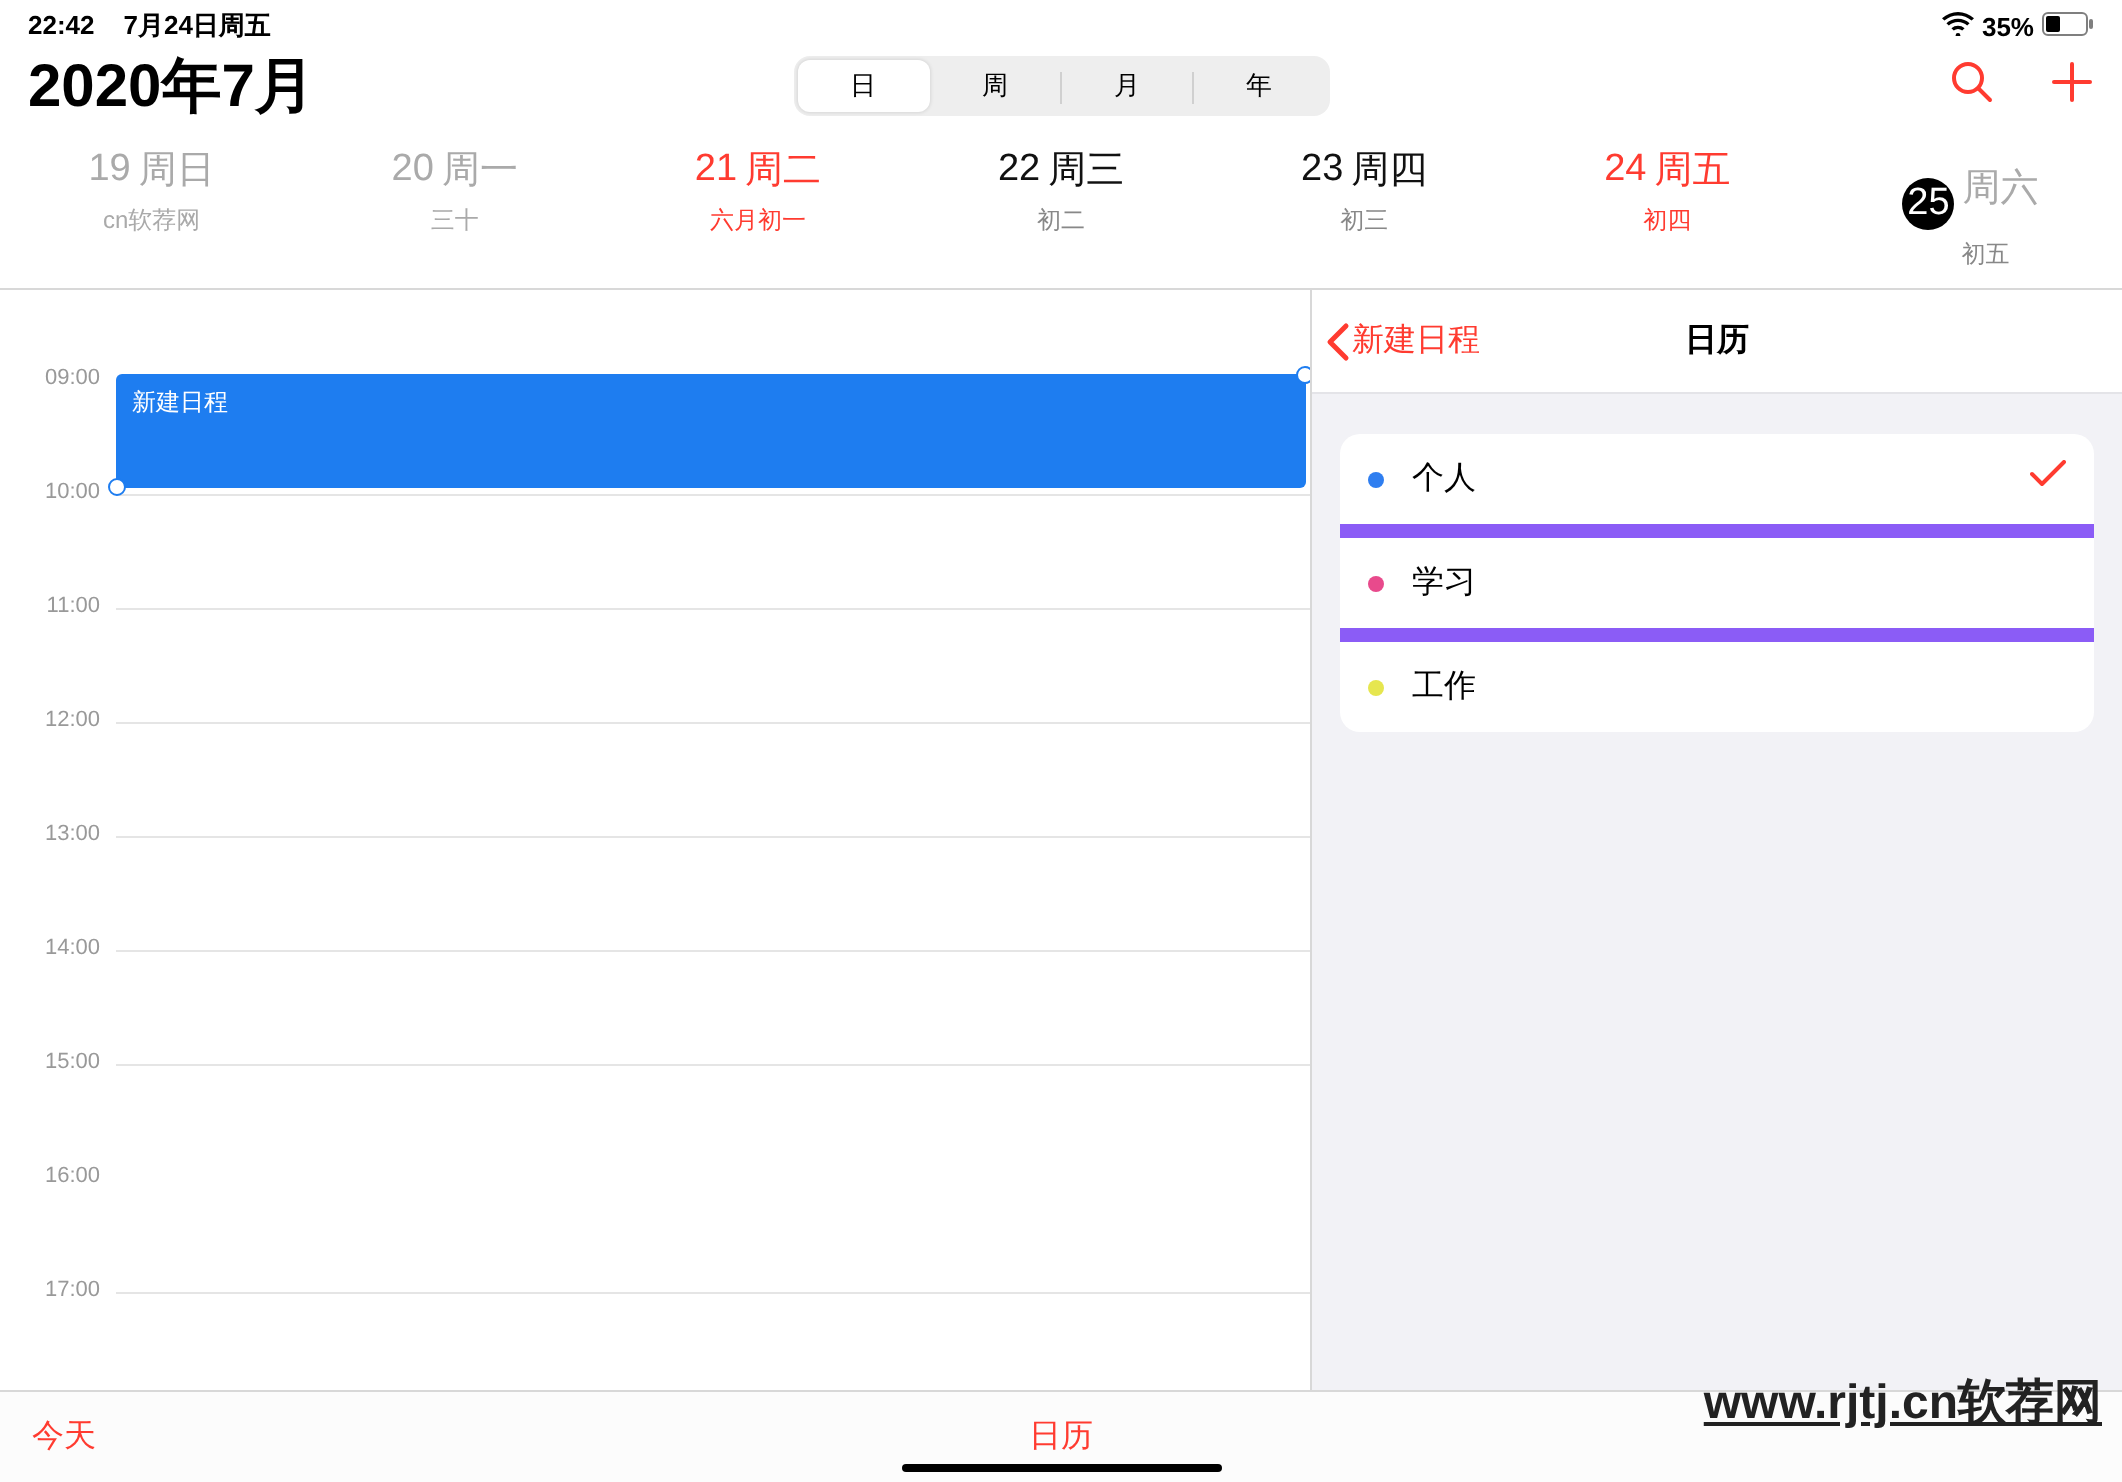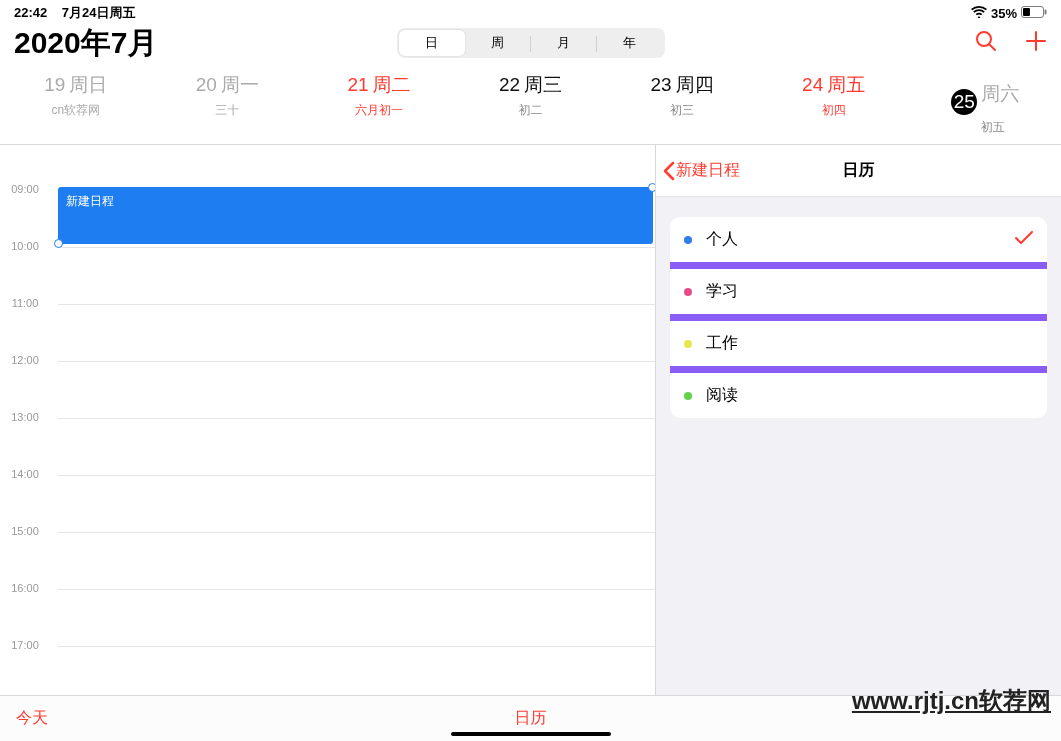--- a/index.html
+++ b/index.html
@@ -28,21 +28,21 @@
   .day-col.past .day-main, .day-col.past .day-sub { color: #aaa; }
   .day-col.selected .day-main, .day-col.selected .day-sub { color: #ff3b30; }
   .day-col.today .day-num { background: #000; color: #fff; border-radius: 50%; width: 26px; height: 26px; display: inline-flex; align-items: center; justify-content: center; margin-top: 17px; }
   .day-col.today .day-main { color: #aaa; }
   .day-col.today .day-sub { color: #888; margin-left: 15px; }
 
   
   .body-area { display: flex; height: calc(741px - 24px - 44px - 56px - 46px); }
   .timeline { width: 655px; position: relative; overflow: hidden; }
   .hour-row { position: absolute; left: 0; right: 0; display: flex; align-items: flex-start; }
-  .hour-label { width: 58px; text-align: center; font-size: 11px; color: #999; padding-right: 8px; }
+  .hour-label { width: 58px; text-align: right; font-size: 11px; color: #999; padding-right: 8px; }
   .hour-line { flex: 1; border-top: 1px solid #e5e5e5; margin-top: 7px; }
   .event-block { position: absolute; left: 58px; right: 2px; background: #1e7df0; border-radius: 3px; color: #fff; font-size: 12px; padding: 6px 8px; }
   .event-handle { position: absolute; width: 9px; height: 9px; background: #fff; border: 1px solid #1e7df0; border-radius: 50%; }
   .event-handle.top { right: -4px; top: -4px; }
   .event-handle.bottom { left: -4px; bottom: -4px; }
 
   
   .side-panel { flex: 1; border-left: 1px solid #d8d8d8; background: #f2f2f6; display: flex; flex-direction: column; }
   .panel-header { display: flex; align-items: center; height: 52px; background: #fff; position: relative; border-bottom: 1px solid #e4e4e8; }
   .panel-back { color: #ff3b30; display: flex; align-items: center; font-size: 16px; padding-left: 6px; cursor: pointer; }
@@ -161,21 +161,21 @@
       <div class="day-sub">初五</div>
     </div>
   </div>
 
 <div class="body-area">
   <div class="timeline" id="timeline">
       <div class="hour-row" style="top: 494px;">
         <div class="hour-label">17:00</div>
         <div class="hour-line"></div>
       </div>
-      <div class="hour-row" style="top: 437px;">
+      <div class="hour-row" style="top: 437px; flex-direction: column;">
         <div class="hour-label">16:00</div>
         <div class="hour-line"></div>
       </div>
       <div class="hour-row" style="top: 380px;">
         <div class="hour-label">15:00</div>
         <div class="hour-line"></div>
       </div>
       <div class="hour-row" style="top: 323px;">
         <div class="hour-label">14:00</div>
         <div class="hour-line"></div>
@@ -225,24 +225,20 @@
             </svg></span>
         </div>
         <div class="cal-item">
           <span class="dot" style="background: rgb(232, 74, 140);"></span>
           <span>学习</span>
         </div>
         <div class="cal-item">
           <span class="dot" style="background: rgb(230, 230, 79);"></span>
           <span>工作</span>
         </div>
-        <div class="cal-item">
-          <span class="dot" style="background: rgb(95, 210, 74);"></span>
-          <span>阅读</span>
-        </div>
       </div>
   </div>
 </div>
 
 <div class="bottom-bar">
   <div class="bottom-left">今天</div>
   <div class="bottom-center">日历</div>
 </div>
 <div class="watermark">www.rjtj.cn软荐网</div>
 <div class="home-indicator"></div>

